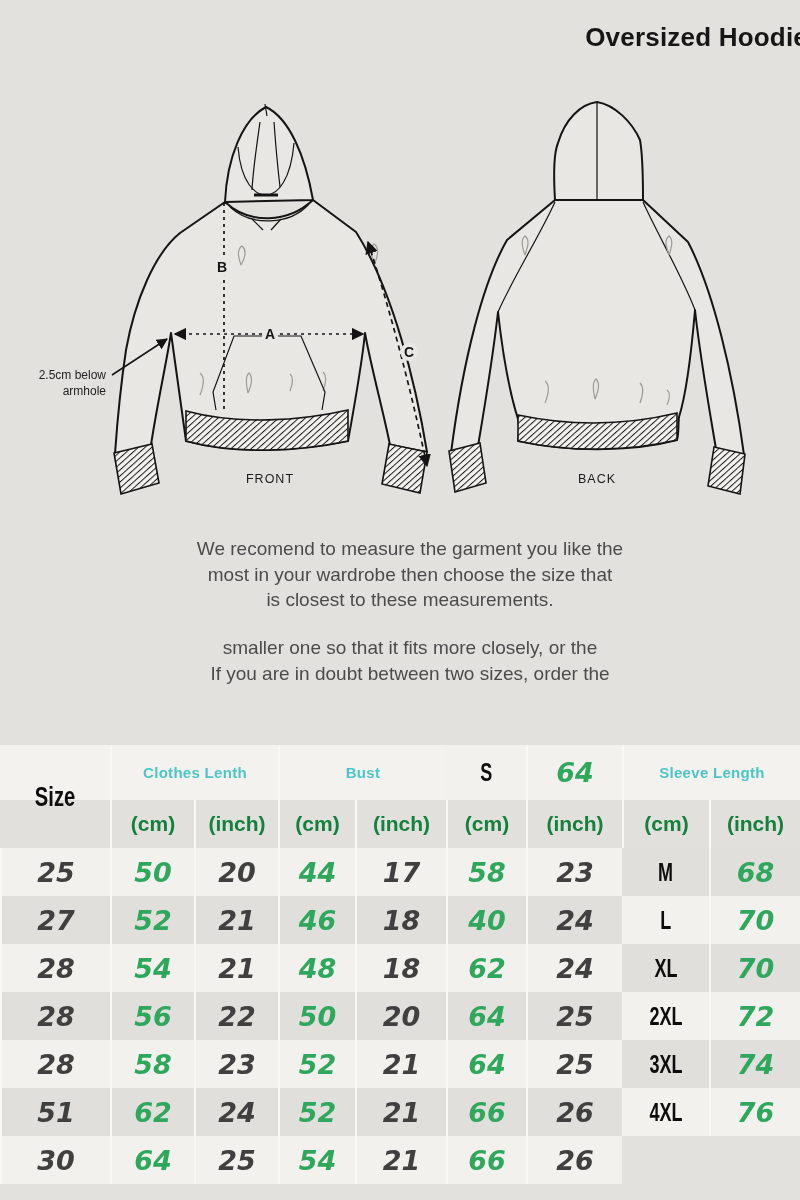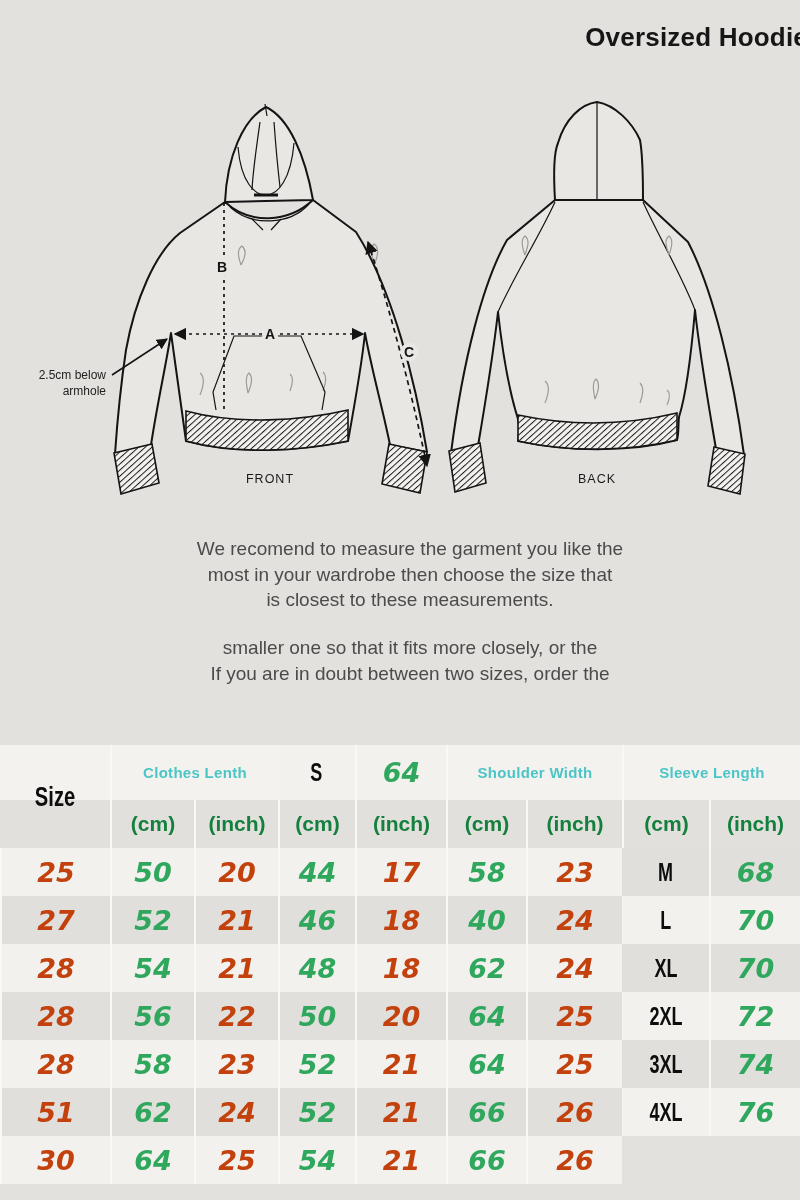--- a/index.html
+++ b/index.html
@@ -27,21 +27,21 @@
   .size-head{grid-column:1;grid-row:1/3;
              background:linear-gradient(#f4f2ef 0 55px,#e2e0dd 55px 100%)}
   .condensed{display:inline-block;transform:scaleX(.72);font-weight:900;color:#0d0d0d}
   .size-head .condensed{font-size:28px}
   .size-col .condensed{font-size:25px}
   .r-light{background:#f2f1ee}
   .r-dark{background:#e1dfdc}
   .num{font-size:27px;font-style:italic;font-weight:600;
        font-family:"DejaVu Sans",sans-serif}
   .green{color:#2fa75c}
-  .blue{color:#c2410c}
+  .blue{color:#404040}
   .lineart{stroke:#141414;fill:#e9e7e4;stroke-width:2;stroke-linejoin:round}
   .thin{stroke:#141414;fill:none;stroke-width:1.2}
   .squig{stroke:#9b9b97;fill:none;stroke-width:1.2}
   .measure{stroke:#141414;fill:none;stroke-width:1.7}
   .diag-label{font-size:14px;font-weight:700;fill:#141414;paint-order:stroke;
               stroke:#e9e7e4;stroke-width:8px;font-family:"Liberation Sans",sans-serif}
   .view-label{font-size:12.5px;fill:#1a1a1a;letter-spacing:1px;
               font-family:"Liberation Sans",sans-serif}
   .note-label{font-size:12px;fill:#222;font-family:"Liberation Sans",sans-serif}
 </style>
@@ -144,21 +144,21 @@
 <div class="para" id="para2">
   <div>smaller one so that it fits more closely, or the</div>
   <div>If you are in doubt between two sizes, order the</div>
 </div>
 
 <div class="size-table">
   <div class="cell size-head no-bl">
     <span class="condensed">Size</span>
   </div>
   <div class="cell hdr-group" style="grid-column:2/4">Clothes Lenth</div>
-  <div class="cell hdr-group" style="grid-column:6/8">Shoulder Width</div>
+  <div class="cell hdr-group" style="grid-column:4/6">Bust</div>
   <div class="cell hdr-group" style="grid-column:8/10">Sleeve Length</div>
 
   <div class="cell hdr-unit" style="grid-column:2">(cm)</div>
   <div class="cell hdr-unit" style="grid-column:3">(inch)</div>
   <div class="cell hdr-unit" style="grid-column:4">(cm)</div>
   <div class="cell hdr-unit" style="grid-column:5">(inch)</div>
   <div class="cell hdr-unit" style="grid-column:6">(cm)</div>
   <div class="cell hdr-unit" style="grid-column:7">(inch)</div>
   <div class="cell hdr-unit" style="grid-column:8">(cm)</div>
   <div class="cell hdr-unit" style="grid-column:9">(inch)</div>

